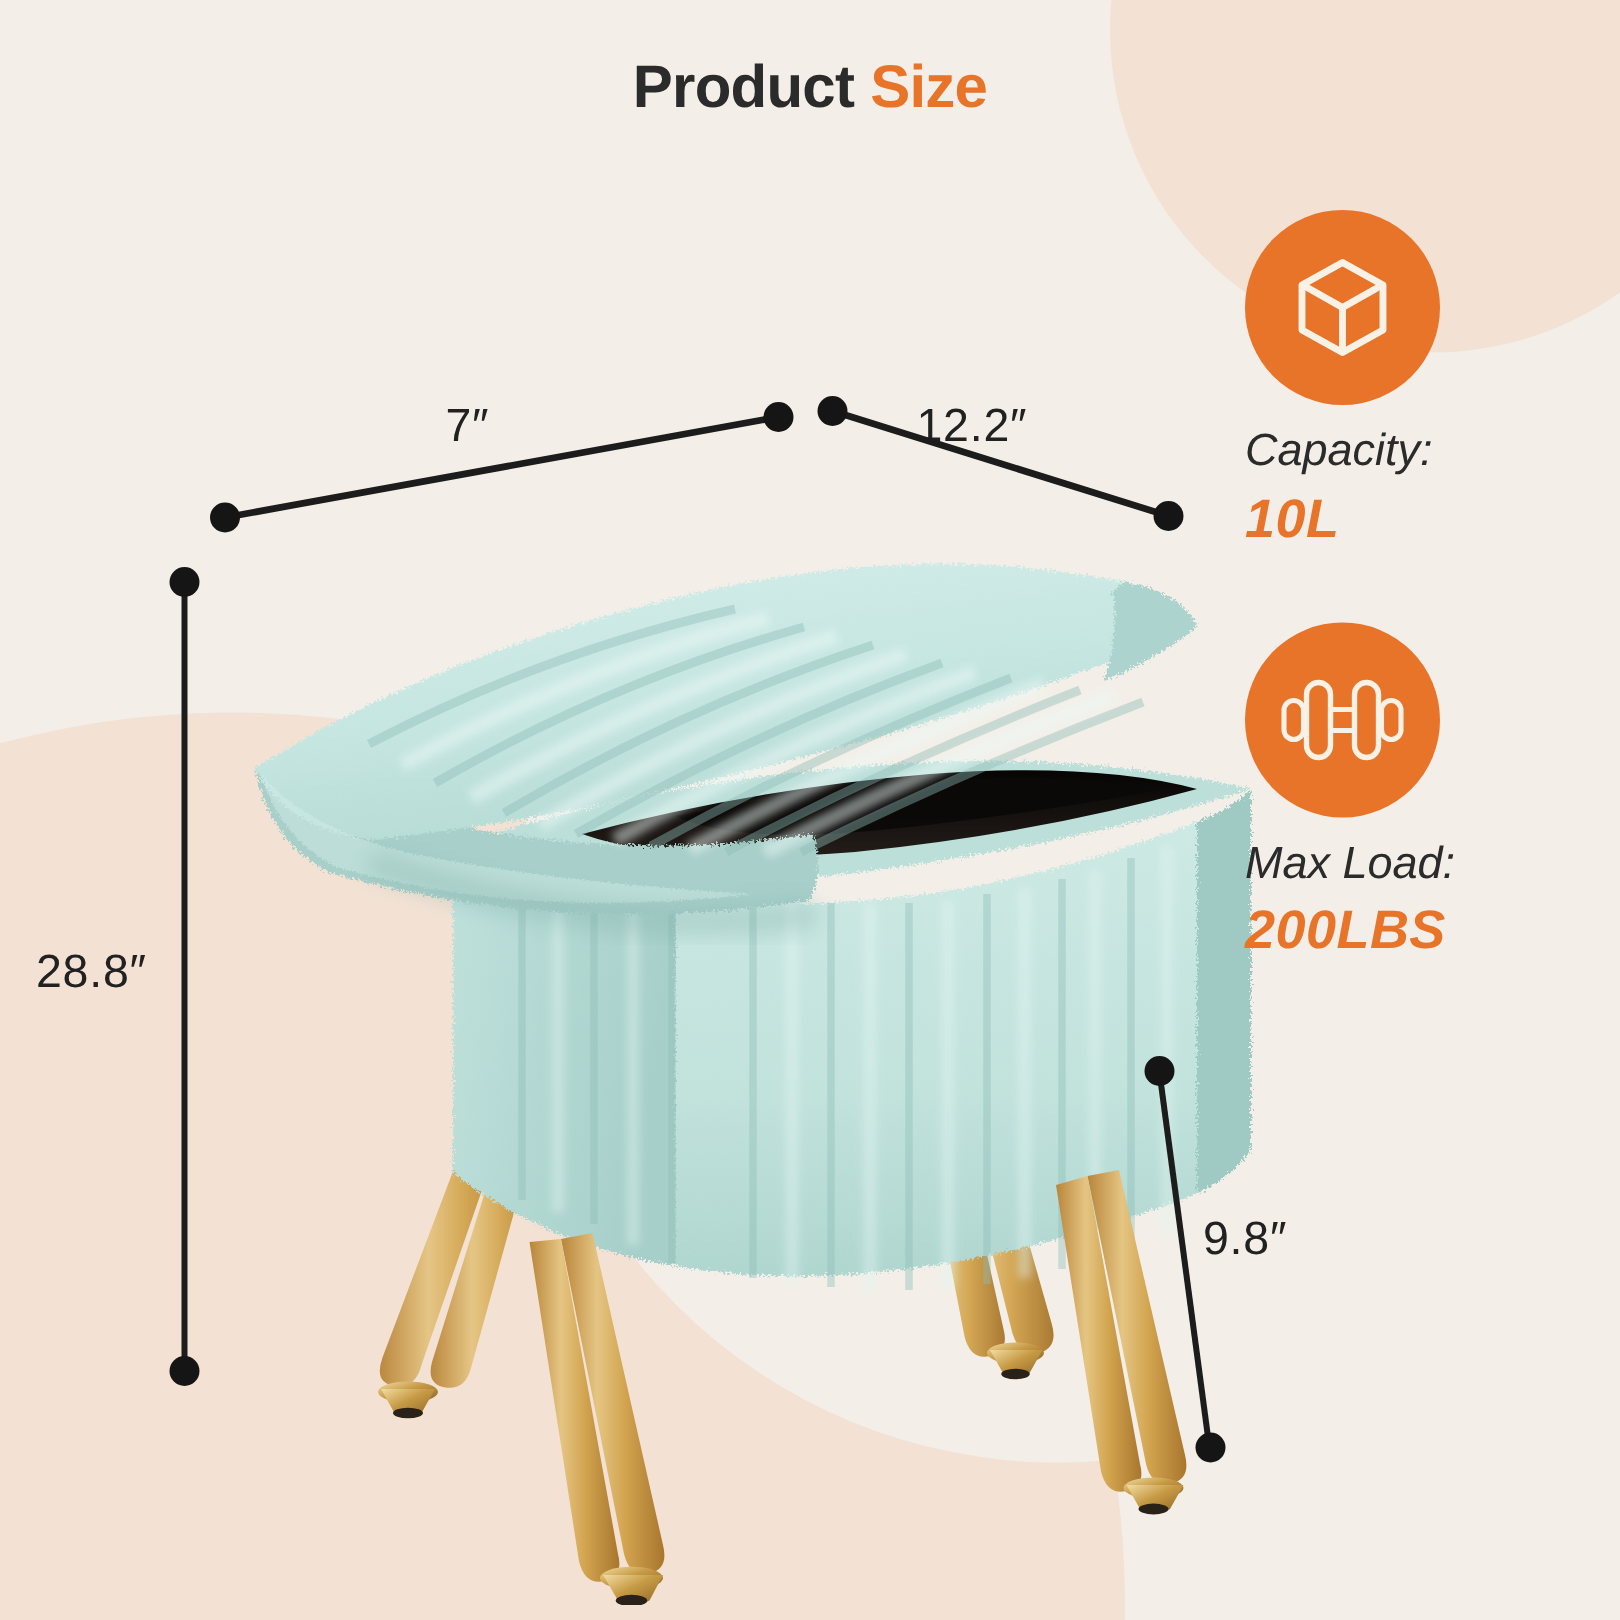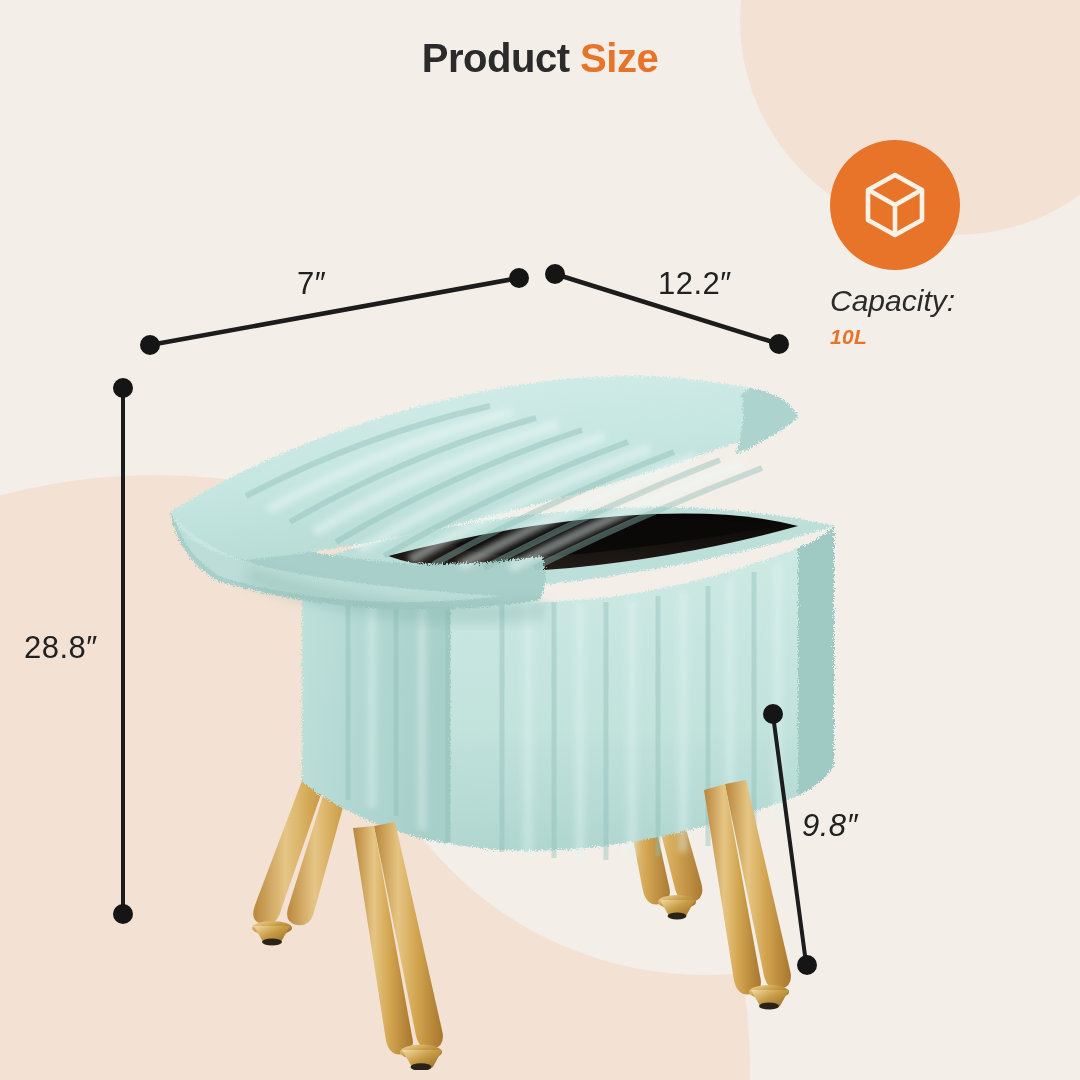--- a/index.html
+++ b/index.html
@@ -46,44 +46,44 @@
   
   .dims{position:absolute;left:0;top:0;width:1080px;height:1080px;z-index:30;pointer-events:none;}
   .dim-label{
     position:absolute;
     font-size:31px;
     color:#212121;
     white-space:nowrap;
     letter-spacing:0.5px;
   }
   #lbl-width{left:297px;top:266px;}
-  #lbl-depth{left:658px;top:266px;}
+  #lbl-depth{left:611px;top:266px;}
   #lbl-height{left:24px;top:630px;}
-  #lbl-legs{left:802px;top:808px;font-style:italic;}
+  #lbl-legs{left:802px;top:808px;}
 
   
   .features{
     position:absolute;right:0;top:140px;width:250px;
     z-index:40;
     display:flex;flex-direction:column;align-items:center;
     gap:48px;
   }
   .feature{display:flex;flex-direction:column;align-items:flex-start;width:250px;font-style:italic;}
   .badge{
     width:130px;height:130px;border-radius:50%;
     background:#E8742A;
     display:flex;align-items:center;justify-content:center;
     margin-bottom:14px;
   }
   .feature-label{
     font-size:30px;color:#2B2B2B;line-height:1.15;text-align:center;
     margin-bottom:6px;
   }
   .feature-value{
-    font-size:21px;font-weight:bold;color:#E8742A;text-align:center;
+    font-size:36px;font-weight:bold;color:#E8742A;text-align:center;
     letter-spacing:0.3px;
   }
 </style>
 </head>
 <body>
 
 <div class="stage">
 
   <div class="blob blob-tr"></div>
   <div class="blob blob-bl"></div>
@@ -282,16 +282,29 @@
         <svg width="74" height="74" viewBox="0 0 74 74">
           <path d="M37 7 L64 22 L64 52 L37 67 L10 52 L10 22 Z" fill="none" stroke="#F7F1E6" stroke-width="4.6" stroke-linejoin="round"></path>
           <path d="M14 24 L37 37 L60 24" fill="none" stroke="#F7F1E6" stroke-width="4.6" stroke-linecap="round" stroke-linejoin="round"></path>
           <path d="M37 37 L37 63" fill="none" stroke="#F7F1E6" stroke-width="4.6" stroke-linecap="round"></path>
         </svg>
       </div>
       <div class="feature-label">Capacity:</div>
       <div class="feature-value">10L</div>
     </div>
 
+    <div class="feature">
+      <div class="badge">
+        <svg width="82" height="62" viewBox="0 0 82 62">
+          <rect x="2" y="18" width="13" height="26" rx="6.5" fill="none" stroke="#F7F1E6" stroke-width="3.4"></rect>
+          <rect x="17" y="6" width="16" height="50" rx="8" fill="none" stroke="#F7F1E6" stroke-width="3.6"></rect>
+          <rect x="49" y="6" width="16" height="50" rx="8" fill="none" stroke="#F7F1E6" stroke-width="3.6"></rect>
+          <rect x="67" y="18" width="13" height="26" rx="6.5" fill="none" stroke="#F7F1E6" stroke-width="3.4"></rect>
+          <rect x="33" y="24" width="16" height="14" rx="2" fill="none" stroke="#F7F1E6" stroke-width="3.4"></rect>
+        </svg>
+      </div>
+      <div class="feature-label">Max Load:</div>
+      <div class="feature-value">200LBS</div>
+    </div>
 
   </div>
 
 </div>
 
 </body></html>

